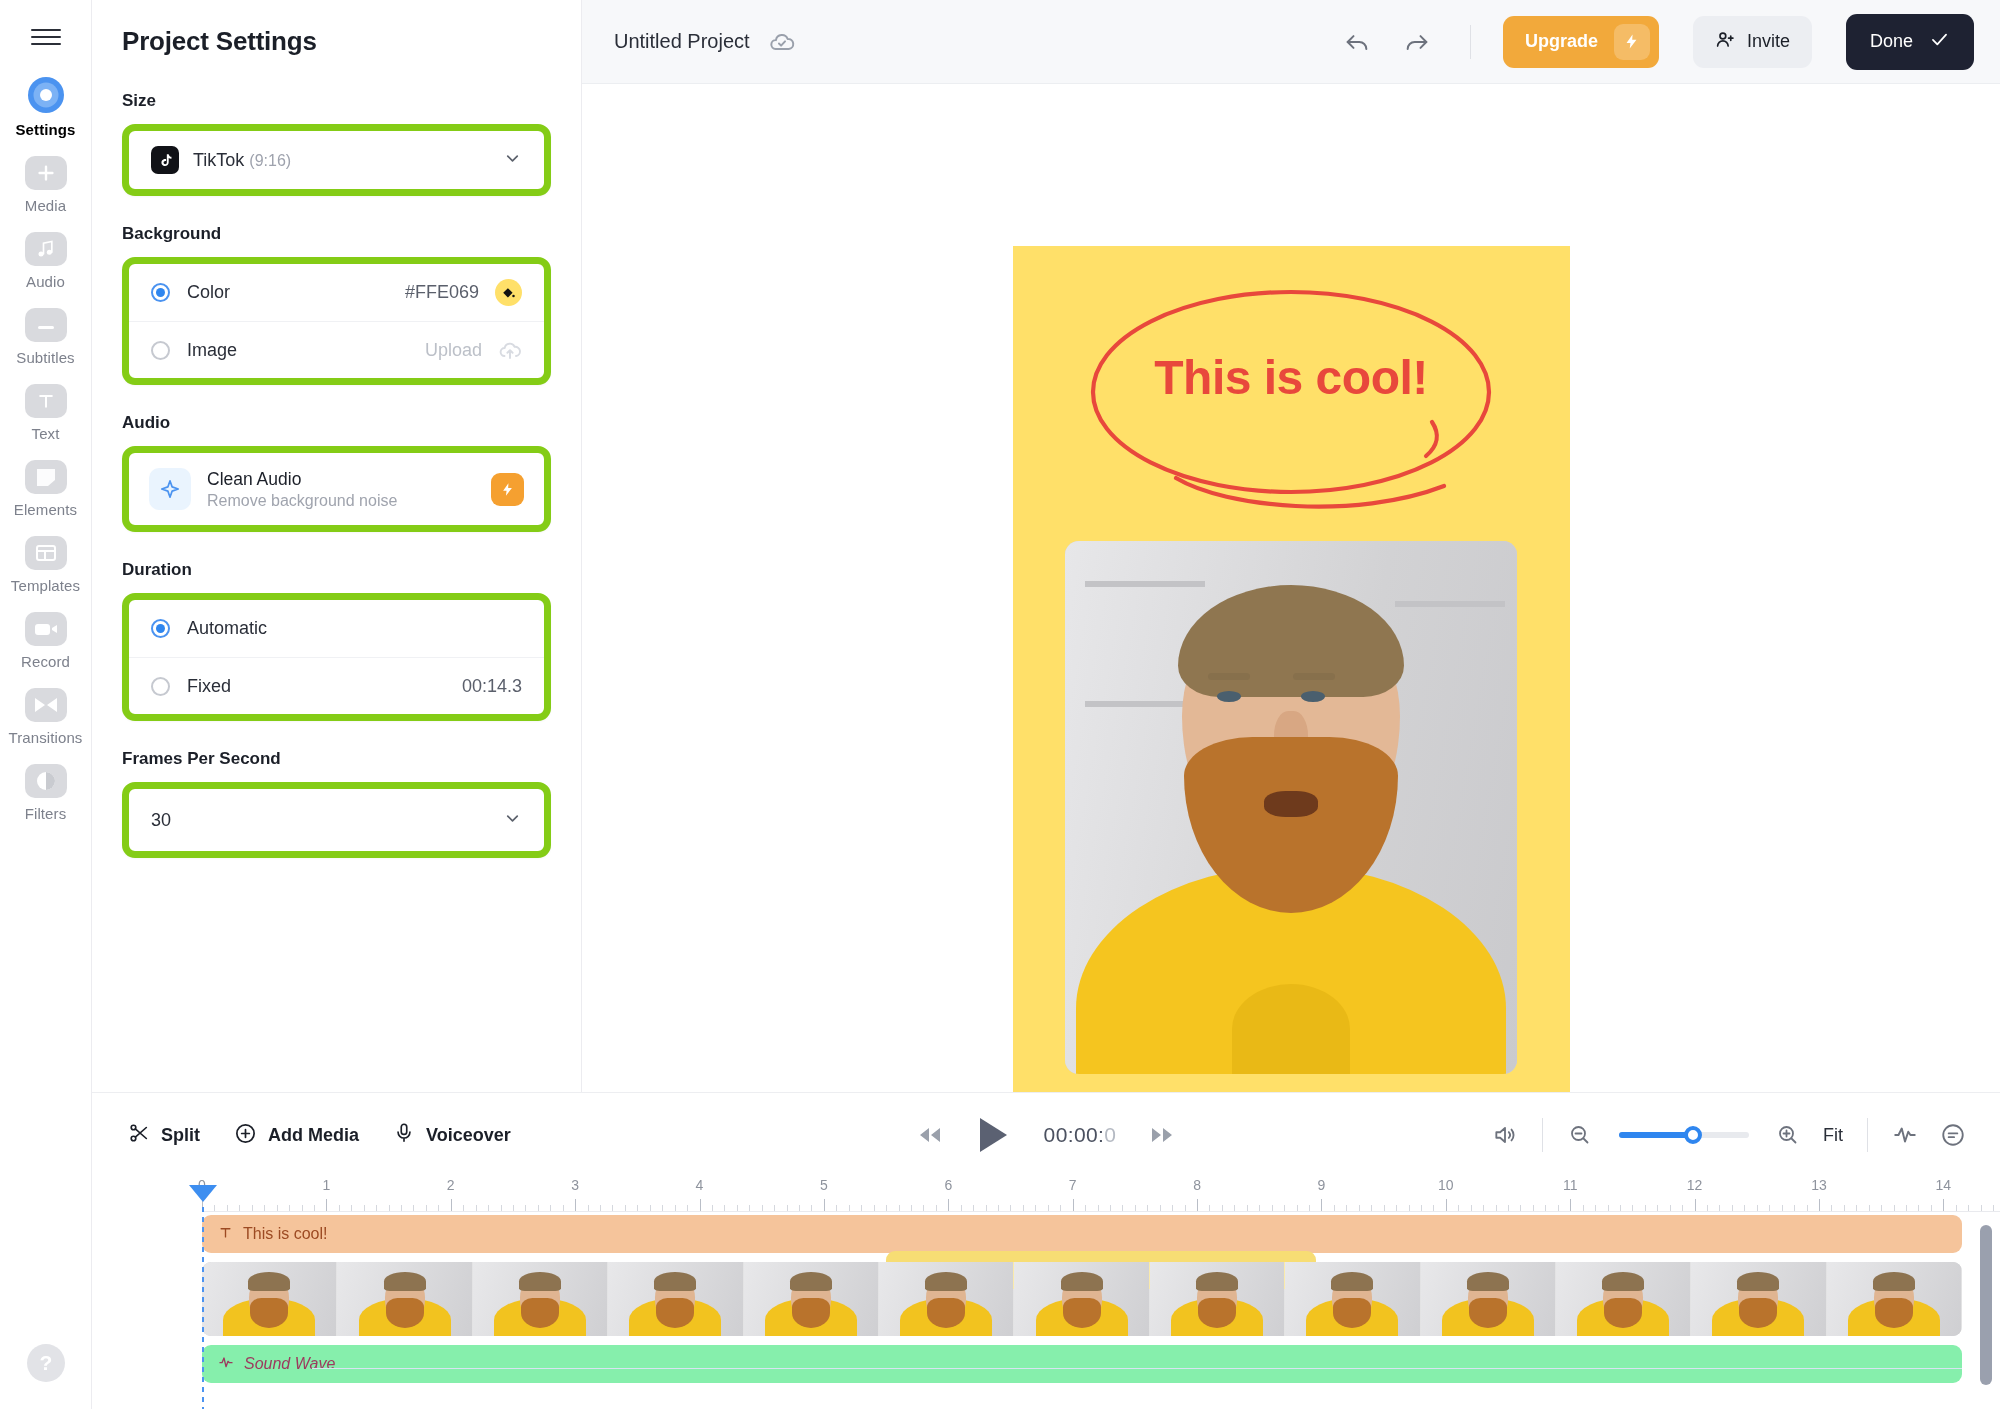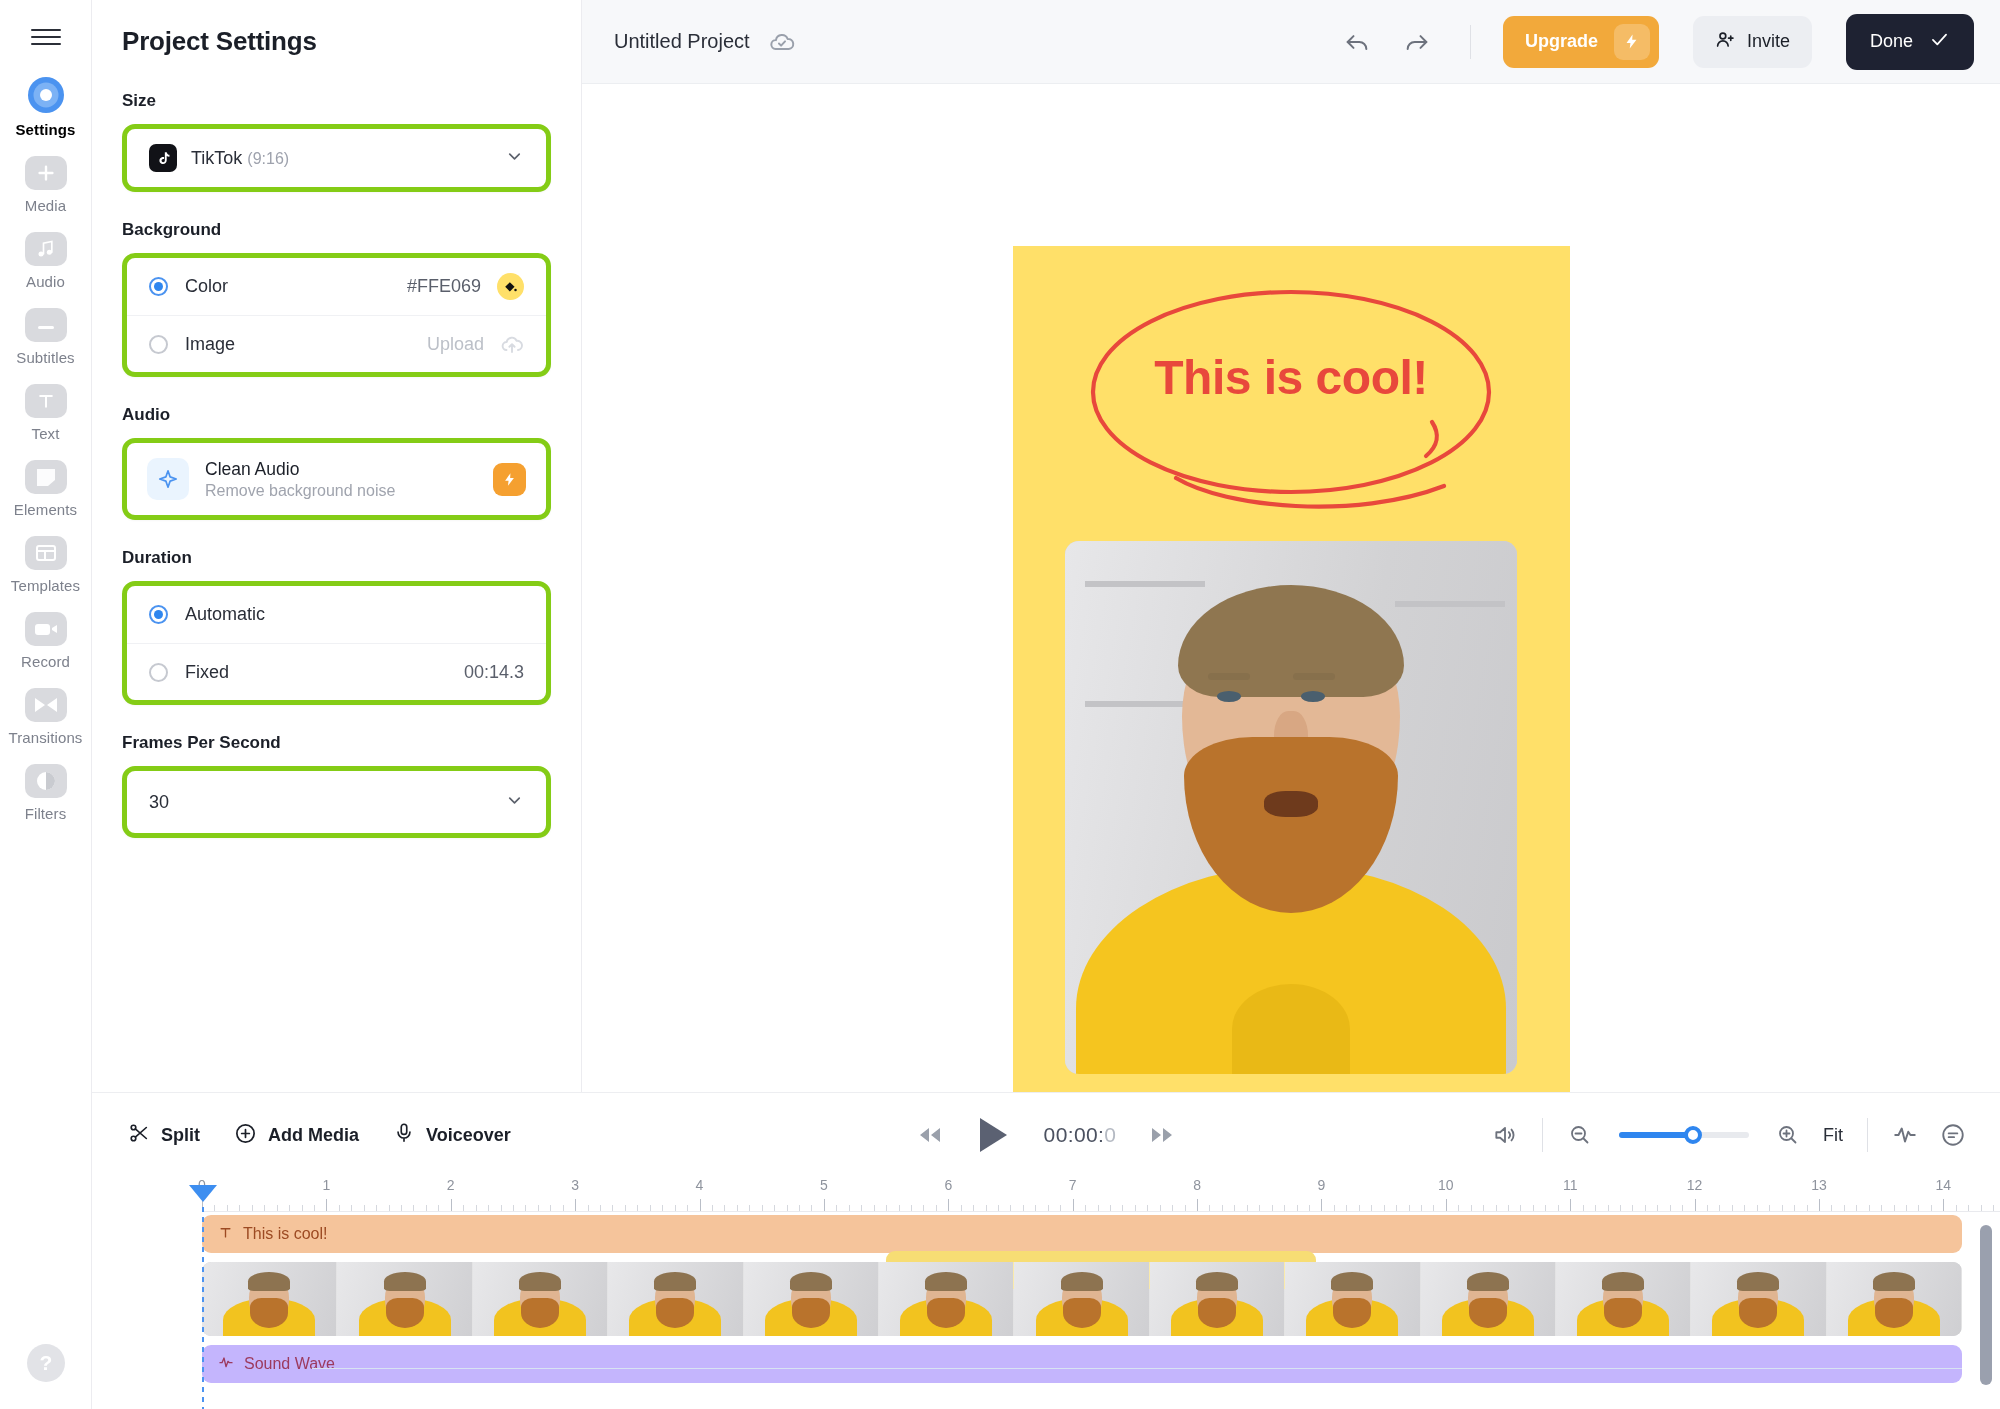--- a/index.html
+++ b/index.html
@@ -47,21 +47,21 @@
   
   .panel {
     width: 490px; flex: none; background: #fff;
     border-right: 1px solid #ececf0; padding: 26px 30px 0 30px;
     height: 1092px; overflow: hidden;
   }
   .panel-title { font-size: 26px; font-weight: 700; color: #1b1f28; letter-spacing: -.2px; margin-bottom: 34px;}
   .sect-label { font-size: 17px; font-weight: 700; color: #1b1f28; margin-bottom: 13px; }
   .sect { margin-bottom: 28px; }
   .card {
-    border: 5px solid #84cc16; border-radius: 13px; background: #fff;
+    border: 7px solid #84cc16; border-radius: 13px; background: #fff;
     box-shadow: 0 1px 2px rgba(20,22,30,.035);
   }
   .row { display: flex; align-items: center; padding: 0 22px; height: 57px; }
   .row + .row { border-top: 1px solid #f0f1f4; }
   .row .spacer { flex: 1; }
   .sel-row { height: 58px; justify-content: space-between; cursor: pointer; }
   .tiktok-badge {
     width: 28px; height: 28px; border-radius: 7px; background: #111217;
     display: flex; align-items: center; justify-content: center; margin-right: 14px; flex: none;
   }
@@ -196,21 +196,21 @@
   .ruler { position: relative; height: 38px; margin-left: 110px; }
   .tick-major { position: absolute; top: 22px; width: 1px; height: 12px; background: #b9bec7; }
   .tick-minor { position: absolute; top: 28px; width: 1px; height: 6px; background: #d5d8de; }
   .tick-num { position: absolute; top: 0; font-size: 14px; color: #8e939d; transform: translateX(-50%); }
   .ruler-base { position: absolute; left: 0; right: 0; top: 34px; height: 1px; background: #e9eaee; }
   .tracks { position: relative; margin-left: 110px; padding-right: 38px; }
   .clip { height: 38px; border-radius: 9px; display: flex; align-items: center;
     padding: 0 16px; gap: 10px; font-size: 16px; margin-bottom: 9px; cursor: pointer; overflow: hidden; }
   .clip.text { background: #f5c49b; color: #9c4a22; }
   .clip.sticker { background: #f7dd74; color: #8d6c12; }
-  .clip.sound { background: #c4b5fd; color: #9c3a5e; }
+  .clip.sound { background: #86efac; color: #9c3a5e; font-style: italic; }
   .clip-video { height: 74px; border-radius: 9px; overflow: hidden; margin-bottom: 9px;
     display: flex; cursor: pointer; background:#d0d1d3;}
   .thumb { flex: 1 0 auto; width: 101px; position: relative; overflow: hidden; border-right: 1px solid rgba(255,255,255,.4); }
   .th-bg { position: absolute; inset: 0; background: linear-gradient(110deg,#e8e8ea,#cfcfd2); }
   .th-h { position: absolute; left: 50%; bottom: -6px; transform: translateX(-50%);
     width: 92px; height: 44px; border-radius: 50% 50% 0 0; background: #f2c31f; }
   .th-f { position: absolute; left: 50%; top: 14px; transform: translateX(-50%);
     width: 40px; height: 46px; border-radius: 46%; background: #e0b592; }
   .th-hair { position: absolute; left: 50%; top: 10px; transform: translateX(-50%);
     width: 42px; height: 19px; border-radius: 50% 50% 14% 14%; background: #8d7350; }

